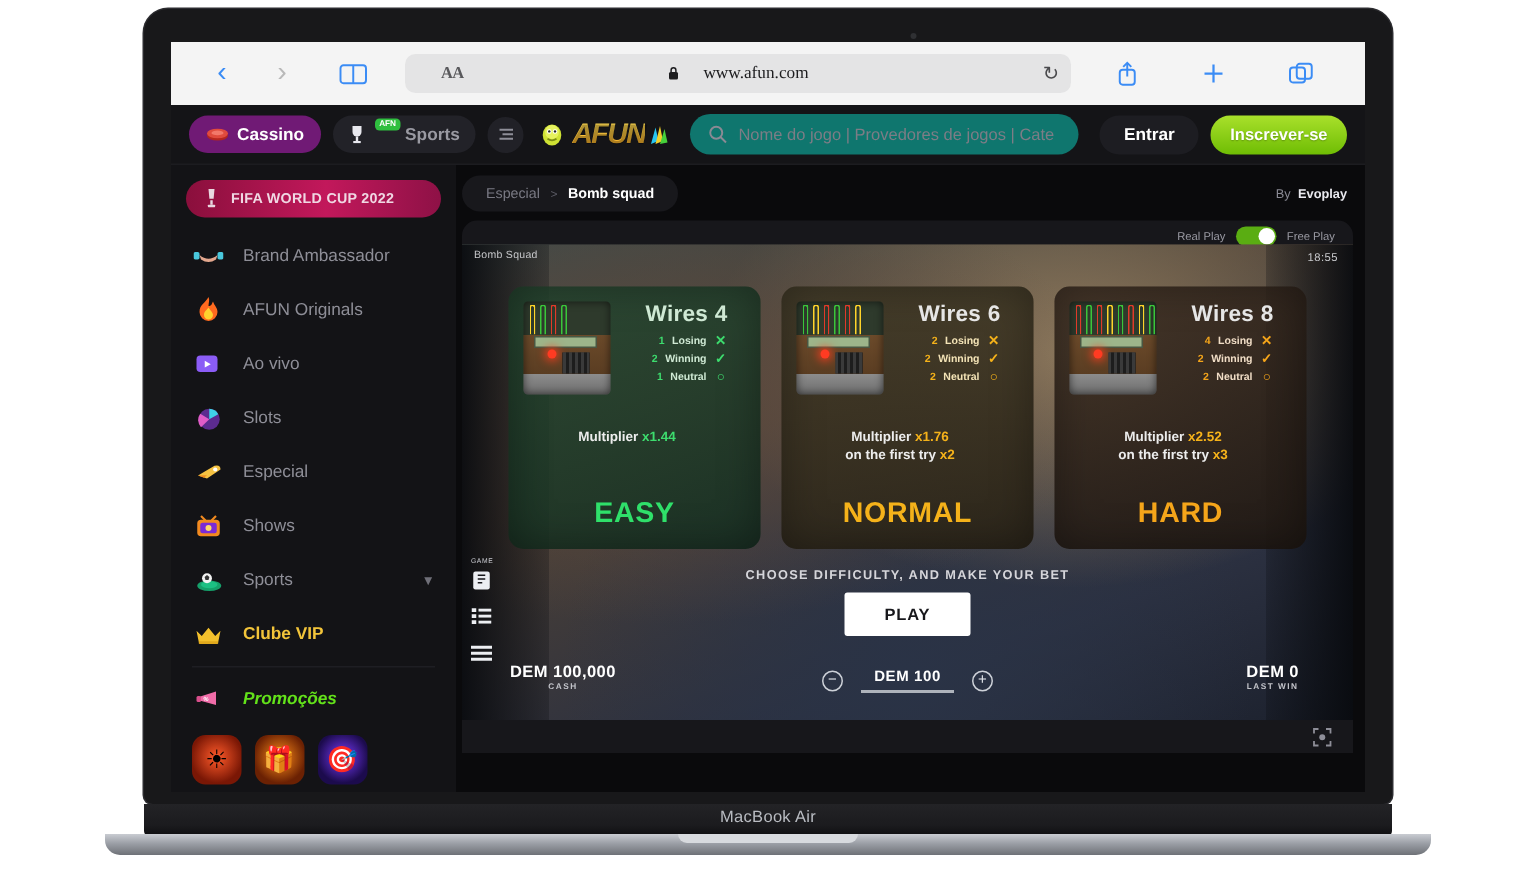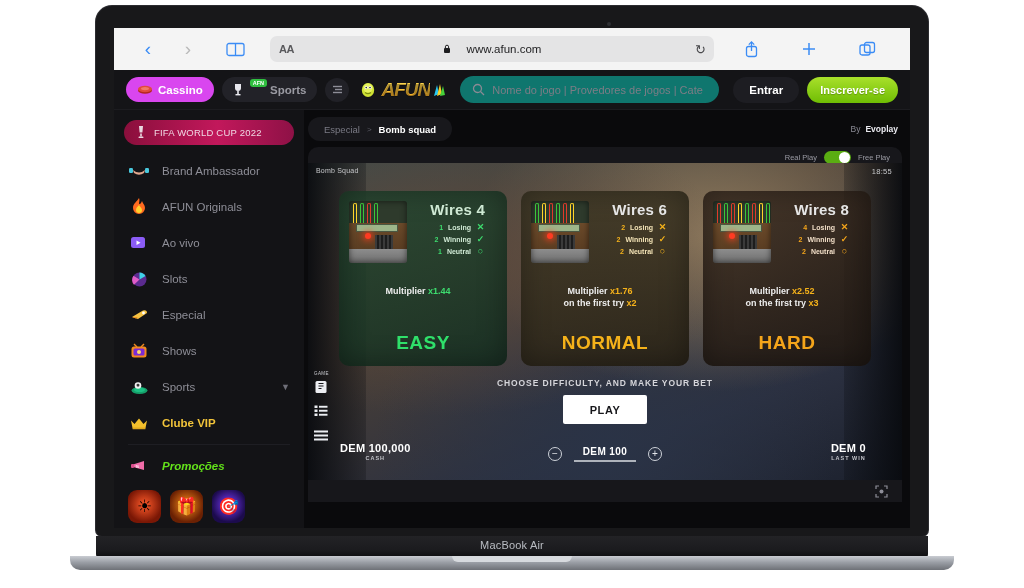--- a/index.html
+++ b/index.html
@@ -58,21 +58,21 @@
     position: absolute; left: 0; top: 0; width: 796px; height: 42px;
     background: #f4f4f4;
     display: flex; align-items: center; padding: 0 14px; gap: 0;
   }
   .nav-btn { width: 40px; text-align: center; font-size: 19px; color: #3b8cf5; cursor: default; }
   .nav-btn.disabled { color: #b9b9b9; }
   .chev { display:inline-block; }
   .book-ic { width: 54px; display:flex; justify-content:center; }
   .urlbar {
     flex: 1; height: 26px; margin: 0 8px; background: #e4e4e5; border-radius: 7px;
-    display: flex; align-items: center; padding: 0 9px; position: relative;
+    display: flex; align-items: center; padding: 0 24px; position: relative; font-family: Liberation Serif, serif;
   }
   .aa { font-size: 11px; color: #59595c; font-weight: 700; letter-spacing: -.5px; }
   .url-center {
     position:absolute; left:0; right:0; text-align:center;
     font-size: 11.5px; color: #1d1d1f; display:flex; align-items:center; justify-content:center; gap:16px;
   }
   .reload { position: absolute; right: 8px; font-size: 13px; color: #4a4a4d; }
   .chrome-ic { width: 58px; display:flex; justify-content:center; color:#3b8cf5; }
 
   
@@ -81,21 +81,21 @@
     background: #0b0b0d;
   }
   .site-header {
     height: 40px; background: #141417; display: flex; align-items: center;
     padding: 0 12px; gap: 8px; border-bottom: 1px solid #1c1c20;
   }
   .pill {
     display: flex; align-items: center; gap: 5px; height: 25px; padding: 0 11px;
     border-radius: 13px; background: #222228; font-size: 11.5px; color: #9a9aa2; font-weight: 700;
   }
-  .pill.active { background: #d946ef; color: #fff; }
+  .pill.active { background: #701a75; color: #fff; }
   .pill .badge {
     position: relative; top: -7px; left: 2px; font-size: 5.5px; background: #2fbf3f;
     color: #fff; padding: 1px 3px; border-radius: 3px; font-weight: 700;
   }
   .hamburger-round {
     width: 24px; height: 24px; border-radius: 50%; background: #212127;
     display: flex; align-items: center; justify-content: center;
   }
   .logo-wrap { display:flex; align-items:center; gap:2px; margin-left: 2px; }
   .logo-text {
@@ -131,21 +131,21 @@
   .sidebar {
     width: 190px; background: #131316; padding: 8px 0 0 0; overflow: hidden;
     position: relative;
   }
   .fifa-banner {
     margin: 2px 10px 8px 10px; height: 25px; border-radius: 13px;
     background: linear-gradient(90deg,#8a0f3c 0%, #c2185b 55%, #8e1146 100%);
     display: flex; align-items: center; gap: 8px; padding: 0 12px;
     position: relative; overflow: hidden;
   }
-  .fifa-banner .txt { font-size: 9.5px; color: #f0d8e3; font-weight: 400; letter-spacing: .2px; }
+  .fifa-banner .txt { font-size: 9.5px; color: #f0d8e3; font-weight: 700; letter-spacing: .2px; }
   .sb-item {
     height: 36px; display: flex; align-items: center; gap: 12px; padding: 0 14px;
     font-size: 11.5px; color: #8e8e97;
   }
   .sb-item .ic { width: 22px; height: 22px; display:flex; align-items:center; justify-content:center; font-size: 15px; }
   .sb-item.gold { color: #f2c43a; font-weight: 700; }
   .sb-item.promo { color: #63e21a; font-weight: 800; font-style: italic; }
   .sb-chevron { margin-left: auto; font-size: 9px; color: #6f6f78; }
   .sb-divider { height: 1px; background: #1e1e23; margin: 3px 14px; }
   .sb-tiles { display: flex; gap: 9px; padding: 6px 14px 0 14px; }

